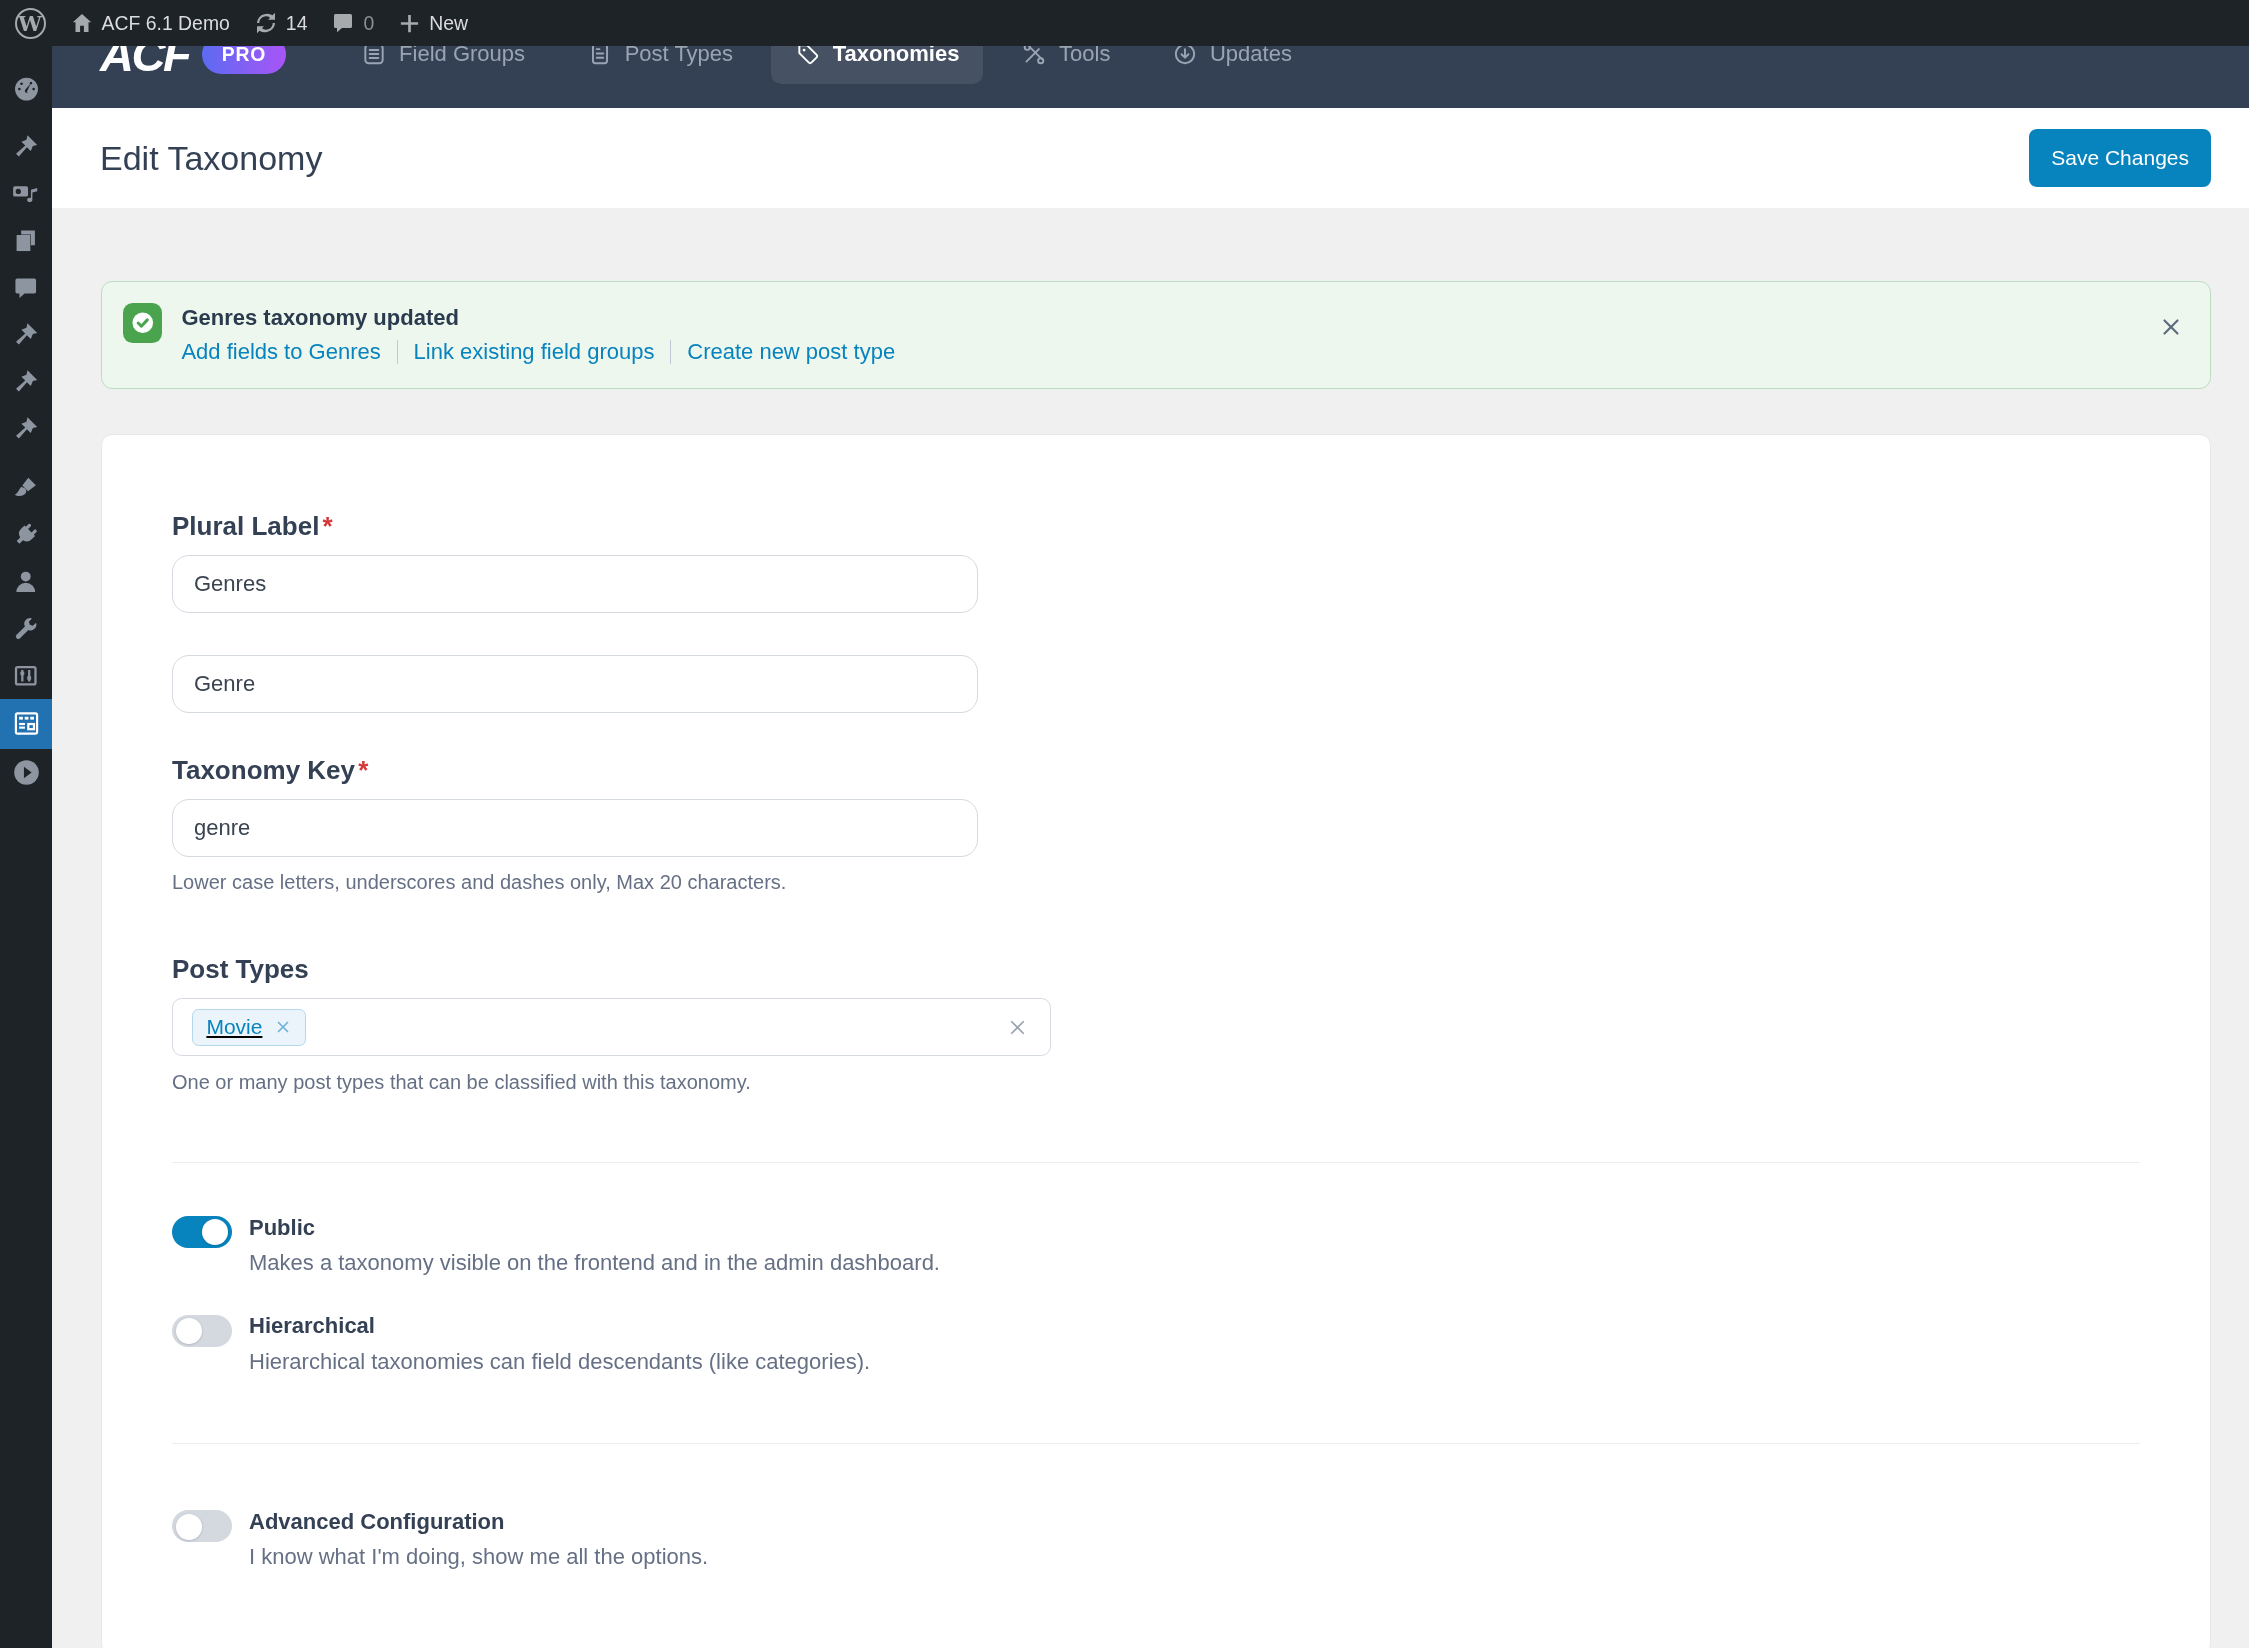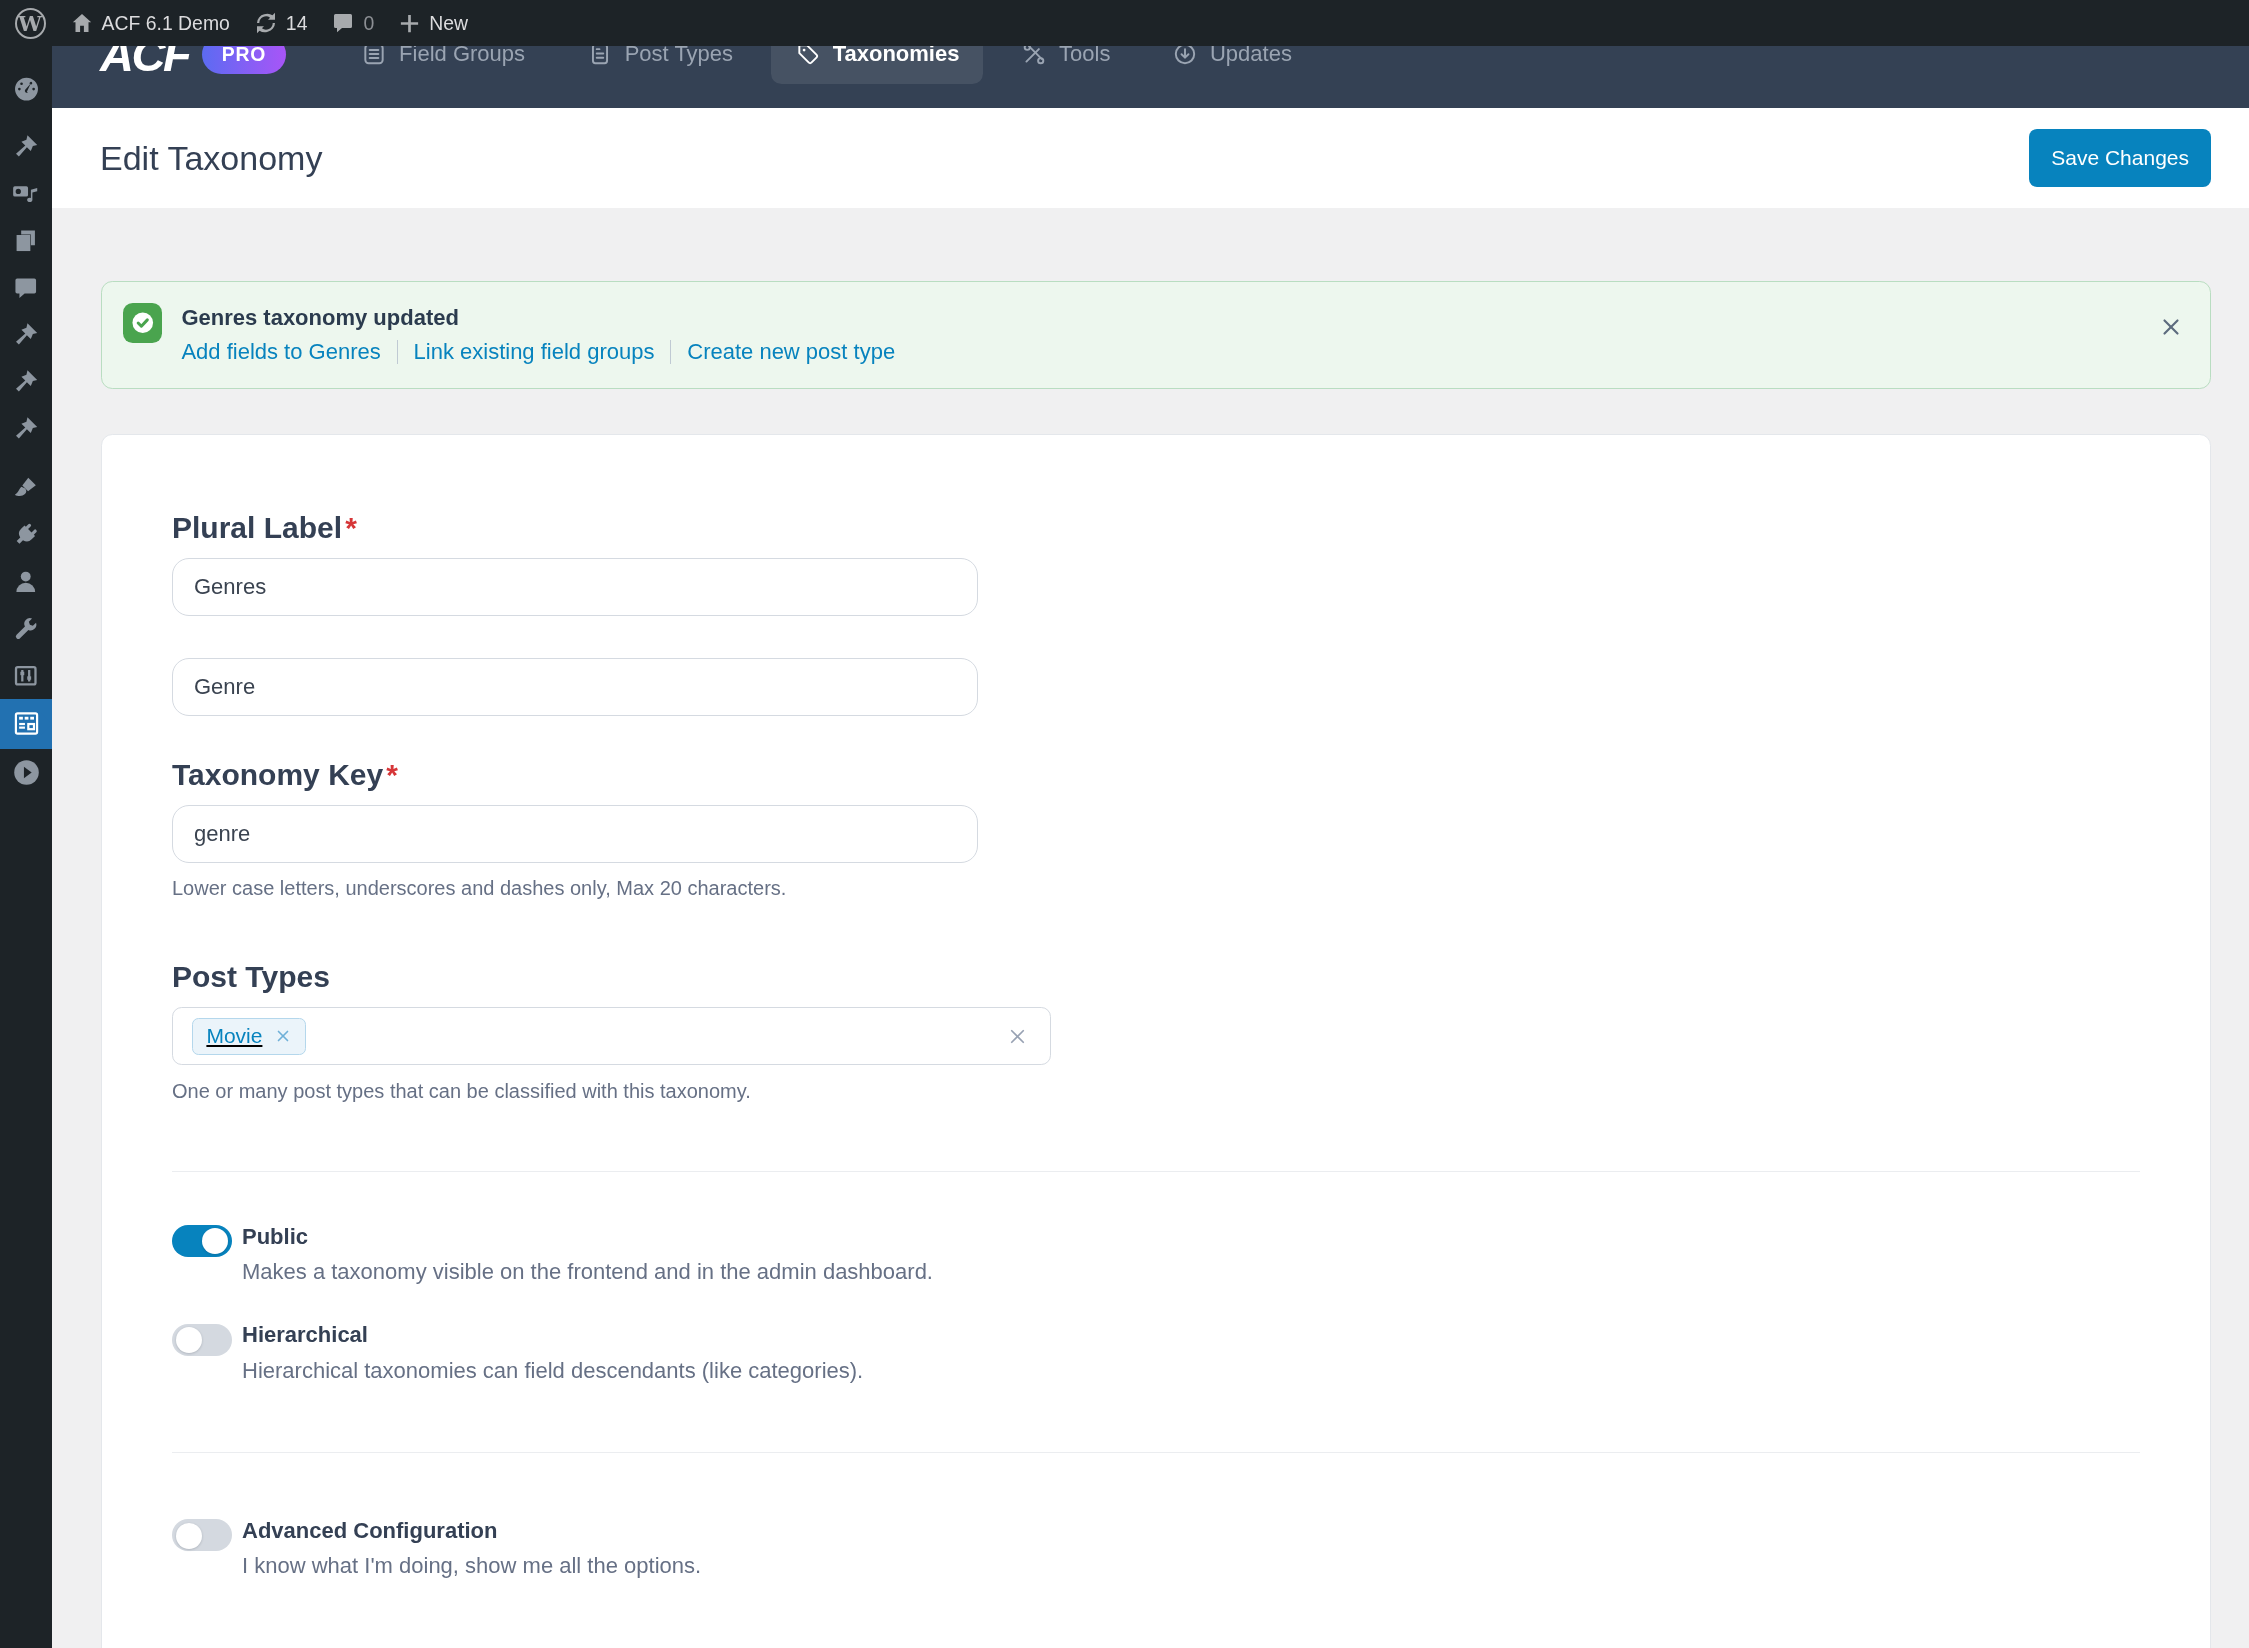--- a/index.html
+++ b/index.html
@@ -98,21 +98,21 @@
     color:#5d6b7e; padding:3.2px;
   }
 
   
   .card {
     margin-top:45px; margin-bottom:52px; background:#ffffff;
     border:0.8px solid #e4e7eb; border-radius:11.3px;
     padding:76px 70px 84px 70px;
   }
   .fgroup { margin-bottom:42px; }
-  .flabel { display:block; font-size:30px; font-weight:600; color:#344054; margin-bottom:13px; }
+  .flabel { display:block; font-size:26px; font-weight:600; color:#344054; margin-bottom:13px; }
   .req { color:#d63638; margin-left:3.2px; }
   .tinput {
     width:806px; height:58px; border:1.6px solid #d5dae1; border-radius:17px;
     font-size:22px; color:#3a4350; padding:0 21px; outline:none; background:#fff;
     font-family:"Liberation Sans", sans-serif;
   }
   .fhelp { font-size:20px; color:#667085; margin-top:14.6px; }
   .mb-big { margin-bottom:60px; }
 
   .select-box {
@@ -124,21 +124,21 @@
   .tag {
     display:inline-flex; align-items:center; gap:11.3px;
     background:#ebf4fa; border:0.8px solid #b4d7ec; border-radius:6.5px;
     color:#0783be; font-size:21px; padding:5.7px 13px;
   }
   .tag-x { color:#6fb0d8; cursor:pointer; }
   .clear-x { color:#98a2b3; cursor:pointer; background:none; border:none; padding:1.6px; }
 
   .divider { height:0.8px; background:#ebedf0; margin-top:68px; }
 
-  .toggle-row { display:flex; align-items:flex-start; gap:10px; }
+  .toggle-row { display:flex; align-items:flex-start; gap:17px; }
   .toggle-row.first { margin-top:52px; }
   .toggle-row.second { margin-top:37px; }
   .toggle-row.third { margin-top:65px; }
   .toggle {
     width:60px; height:32px; border-radius:16px; position:relative; cursor:pointer;
     flex:0 0 auto; margin-top:1.6px;
   }
   .toggle.on { background:#0783be; }
   .toggle.off { background:#d4d9e0; }
   .toggle .knob {

